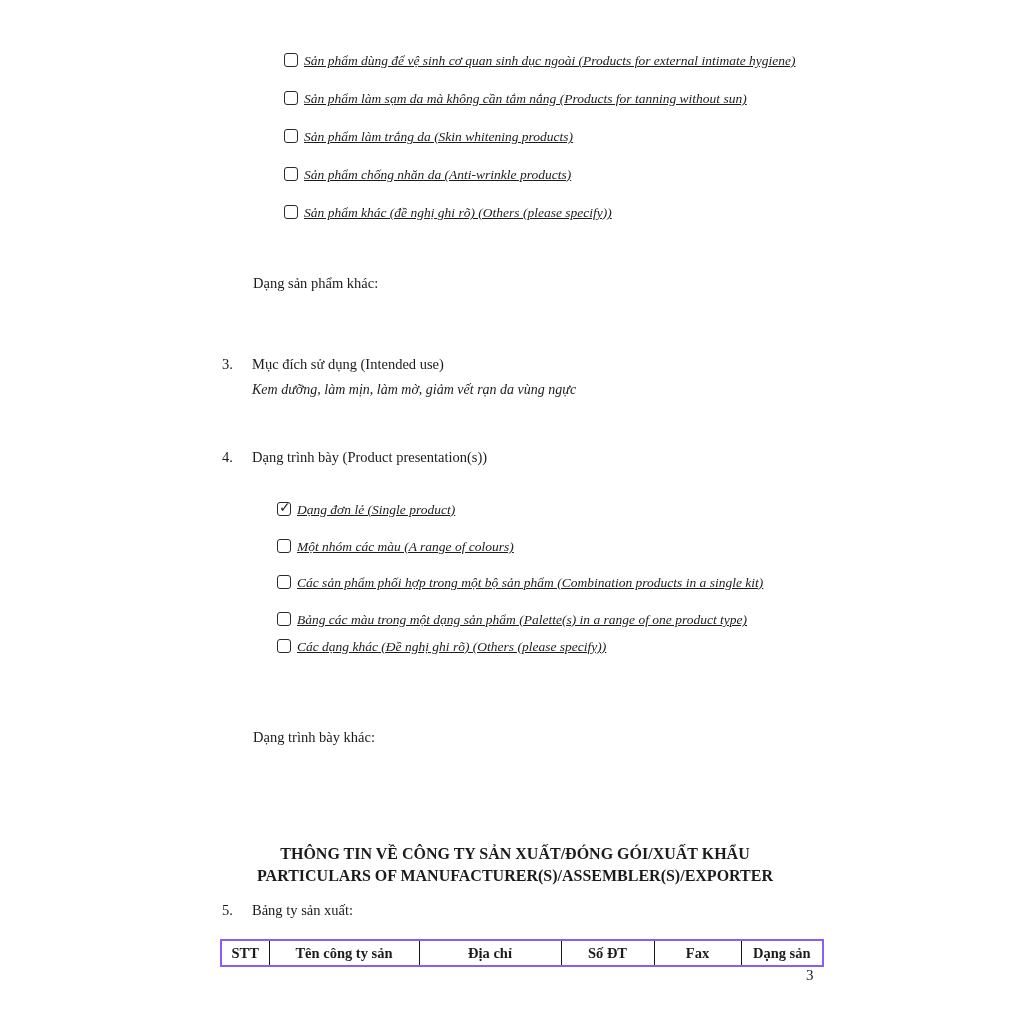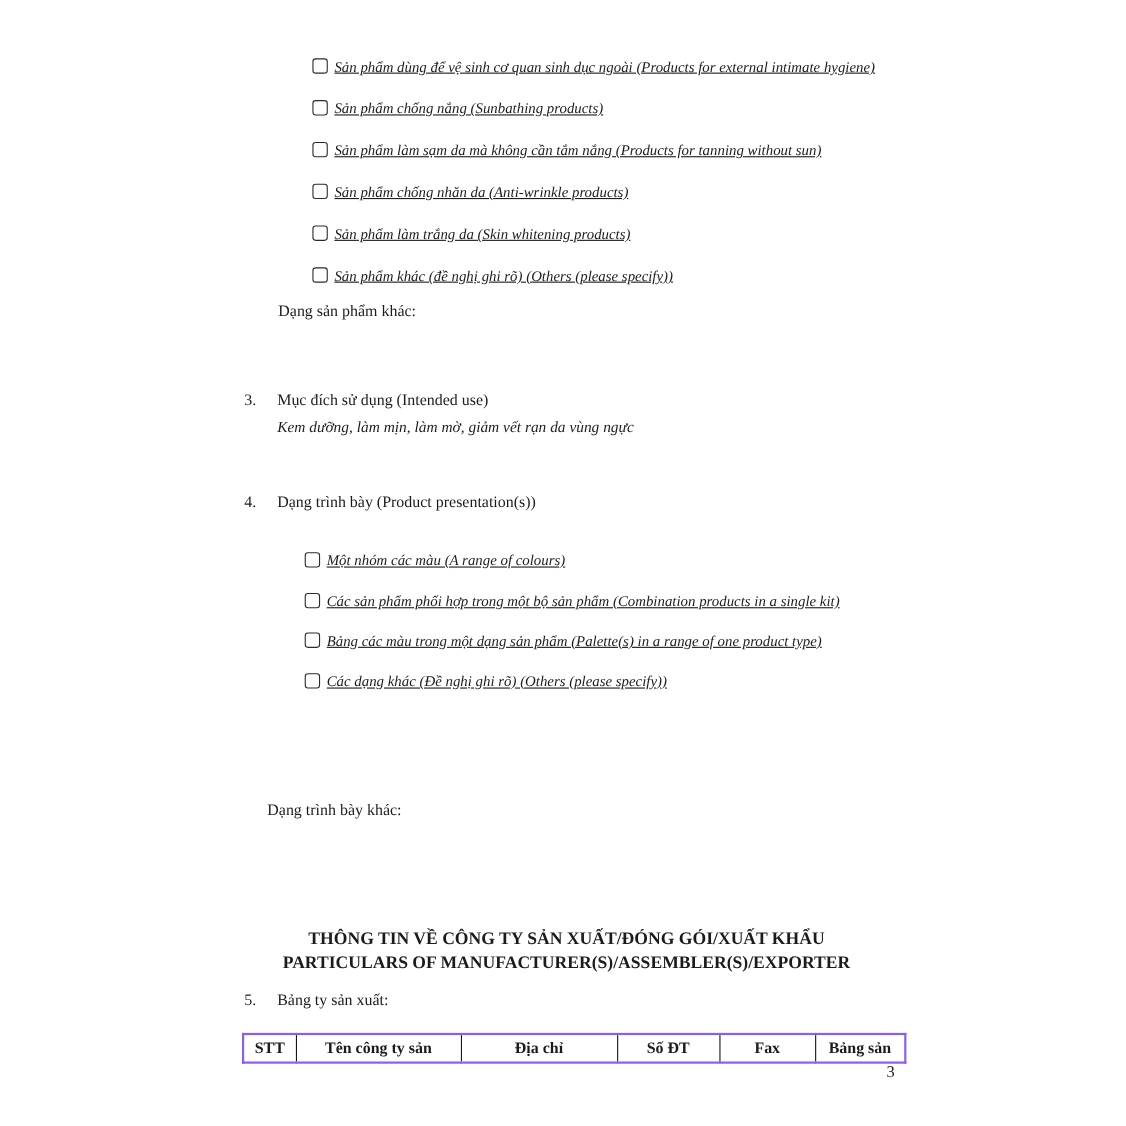--- a/index.html
+++ b/index.html
@@ -36,21 +36,21 @@
   }
   .cb-label {
     font-style: italic;
     font-size: 13.5px;
     line-height: 17px;
     margin-left: 6px;
     white-space: nowrap;
   }
   .g1 .cb-row { margin-bottom: 21px; }
   .g2 .cb-row:nth-child(1) { margin-bottom: 20px; }
-  .g2 .cb-row:nth-child(2) { margin-bottom: 19px; justify-content: center; }
+  .g2 .cb-row:nth-child(2) { margin-bottom: 19px; }
   .g2 .cb-row:nth-child(3) { margin-bottom: 20px; }
   .g2 .cb-row:nth-child(4) { margin-bottom: 10px; }
 
   
   .item { font-size: 14.5px; line-height: 18px; white-space: nowrap; }
   .item-num { display: inline-block; width: 30px; }
   .plain-label { font-size: 14.5px; line-height: 18px; white-space: nowrap; }
   .value-line { font-style: italic; font-size: 14px; white-space: nowrap; }
 
   
@@ -91,58 +91,58 @@
 </style>
 </head>
 <body>
 
 <div class="abs cb-group g1" style="left:284px; top:52px;">
   <div class="cb-row">
     <span class="cb-box"></span>
     <span class="cb-label">Sản phẩm dùng để vệ sinh cơ quan sinh dục ngoài (Products for external intimate hygiene)</span>
   </div>
 
-  <div class="cb-row">
-    <span class="cb-box"></span>
-    <span class="cb-label">Sản phẩm chống nắng (Sunbathing products)</span>
-  </div>
 
   <div class="cb-row">
     <span class="cb-box"></span>
     <span class="cb-label">Sản phẩm làm sạm da mà không cần tắm nắng (Products for tanning without sun)</span>
   </div>
 
   <div class="cb-row">
     <span class="cb-box"></span>
-    <span class="cb-label">Sản phẩm chống nhăn da (Anti-wrinkle products)</span>
+    <span class="cb-label">Sản phẩm làm trắng da (Skin whitening products)</span>
   </div>
 
   <div class="cb-row">
     <span class="cb-box"></span>
-    <span class="cb-label">Sản phẩm làm trắng da (Skin whitening products)</span>
+    <span class="cb-label">Sản phẩm chống nhăn da (Anti-wrinkle products)</span>
   </div>
 
   <div class="cb-row">
     <span class="cb-box"></span>
     <span class="cb-label">Sản phẩm khác (đề nghị ghi rõ) (Others (please specify))</span>
   </div>
 </div>
 
 <div class="abs plain-label" style="left:253px; top:274px;">Dạng sản phẩm khác:</div>
 
 <div class="abs item" style="left:222px; top:355px;">
   <span class="item-num">3.</span><span>Mục đích sử dụng (Intended use)</span>
 </div>
 <div class="abs value-line" style="left:252px; top:382px;">Kem dưỡng, làm mịn, làm mờ, giảm vết rạn da vùng ngực</div>
 
 <div class="abs item" style="left:222px; top:448px;">
   <span class="item-num">4.</span><span>Dạng trình bày (Product presentation(s))</span>
 </div>
 
 <div class="abs cb-group g2" style="left:277px; top:501px;">
+  <div class="cb-row">
+    <span class="cb-box checked"></span>
+    <span class="cb-label">Dạng đơn lẻ (Single product)</span>
+  </div>
 
   <div class="cb-row">
     <span class="cb-box"></span>
     <span class="cb-label">Một nhóm các màu (A range of colours)</span>
   </div>
 
   <div class="cb-row">
     <span class="cb-box"></span>
     <span class="cb-label">Các sản phẩm phối hợp trong một bộ sản phẩm (Combination products in a single kit)</span>
   </div>
@@ -151,21 +151,21 @@
     <span class="cb-box"></span>
     <span class="cb-label">Bảng các màu trong một dạng sản phẩm (Palette(s) in a range of one product type)</span>
   </div>
 
   <div class="cb-row">
     <span class="cb-box"></span>
     <span class="cb-label">Các dạng khác (Đề nghị ghi rõ) (Others (please specify))</span>
   </div>
 </div>
 
-<div class="abs plain-label" style="left:243px; top:728px;">Dạng trình bày khác:</div>
+<div class="abs plain-label" style="left:253px; top:728px;">Dạng trình bày khác:</div>
 
 <div class="abs section-heading" style="left:215px; top:843px;">
   <div>THÔNG TIN VỀ CÔNG TY SẢN XUẤT/ĐÓNG GÓI/XUẤT KHẨU</div>
   <div>PARTICULARS OF MANUFACTURER(S)/ASSEMBLER(S)/EXPORTER</div>
 </div>
 
 <div class="abs item" style="left:222px; top:901px;">
   <span class="item-num">5.</span><span>Bảng ty sản xuất:</span>
 </div>
 
@@ -175,18 +175,18 @@
   <th>STT</th>
 
   <th>Tên công ty sản</th>
 
   <th>Địa chỉ</th>
 
   <th>Số ĐT</th>
 
   <th>Fax</th>
 
-  <th>Bảng sản</th>
+  <th>Dạng sản</th>
 </tr>
 </tbody>
   </table>
 
 <div class="abs page-number" style="left:806px; top:967px;">3</div>
 
 </body></html>

